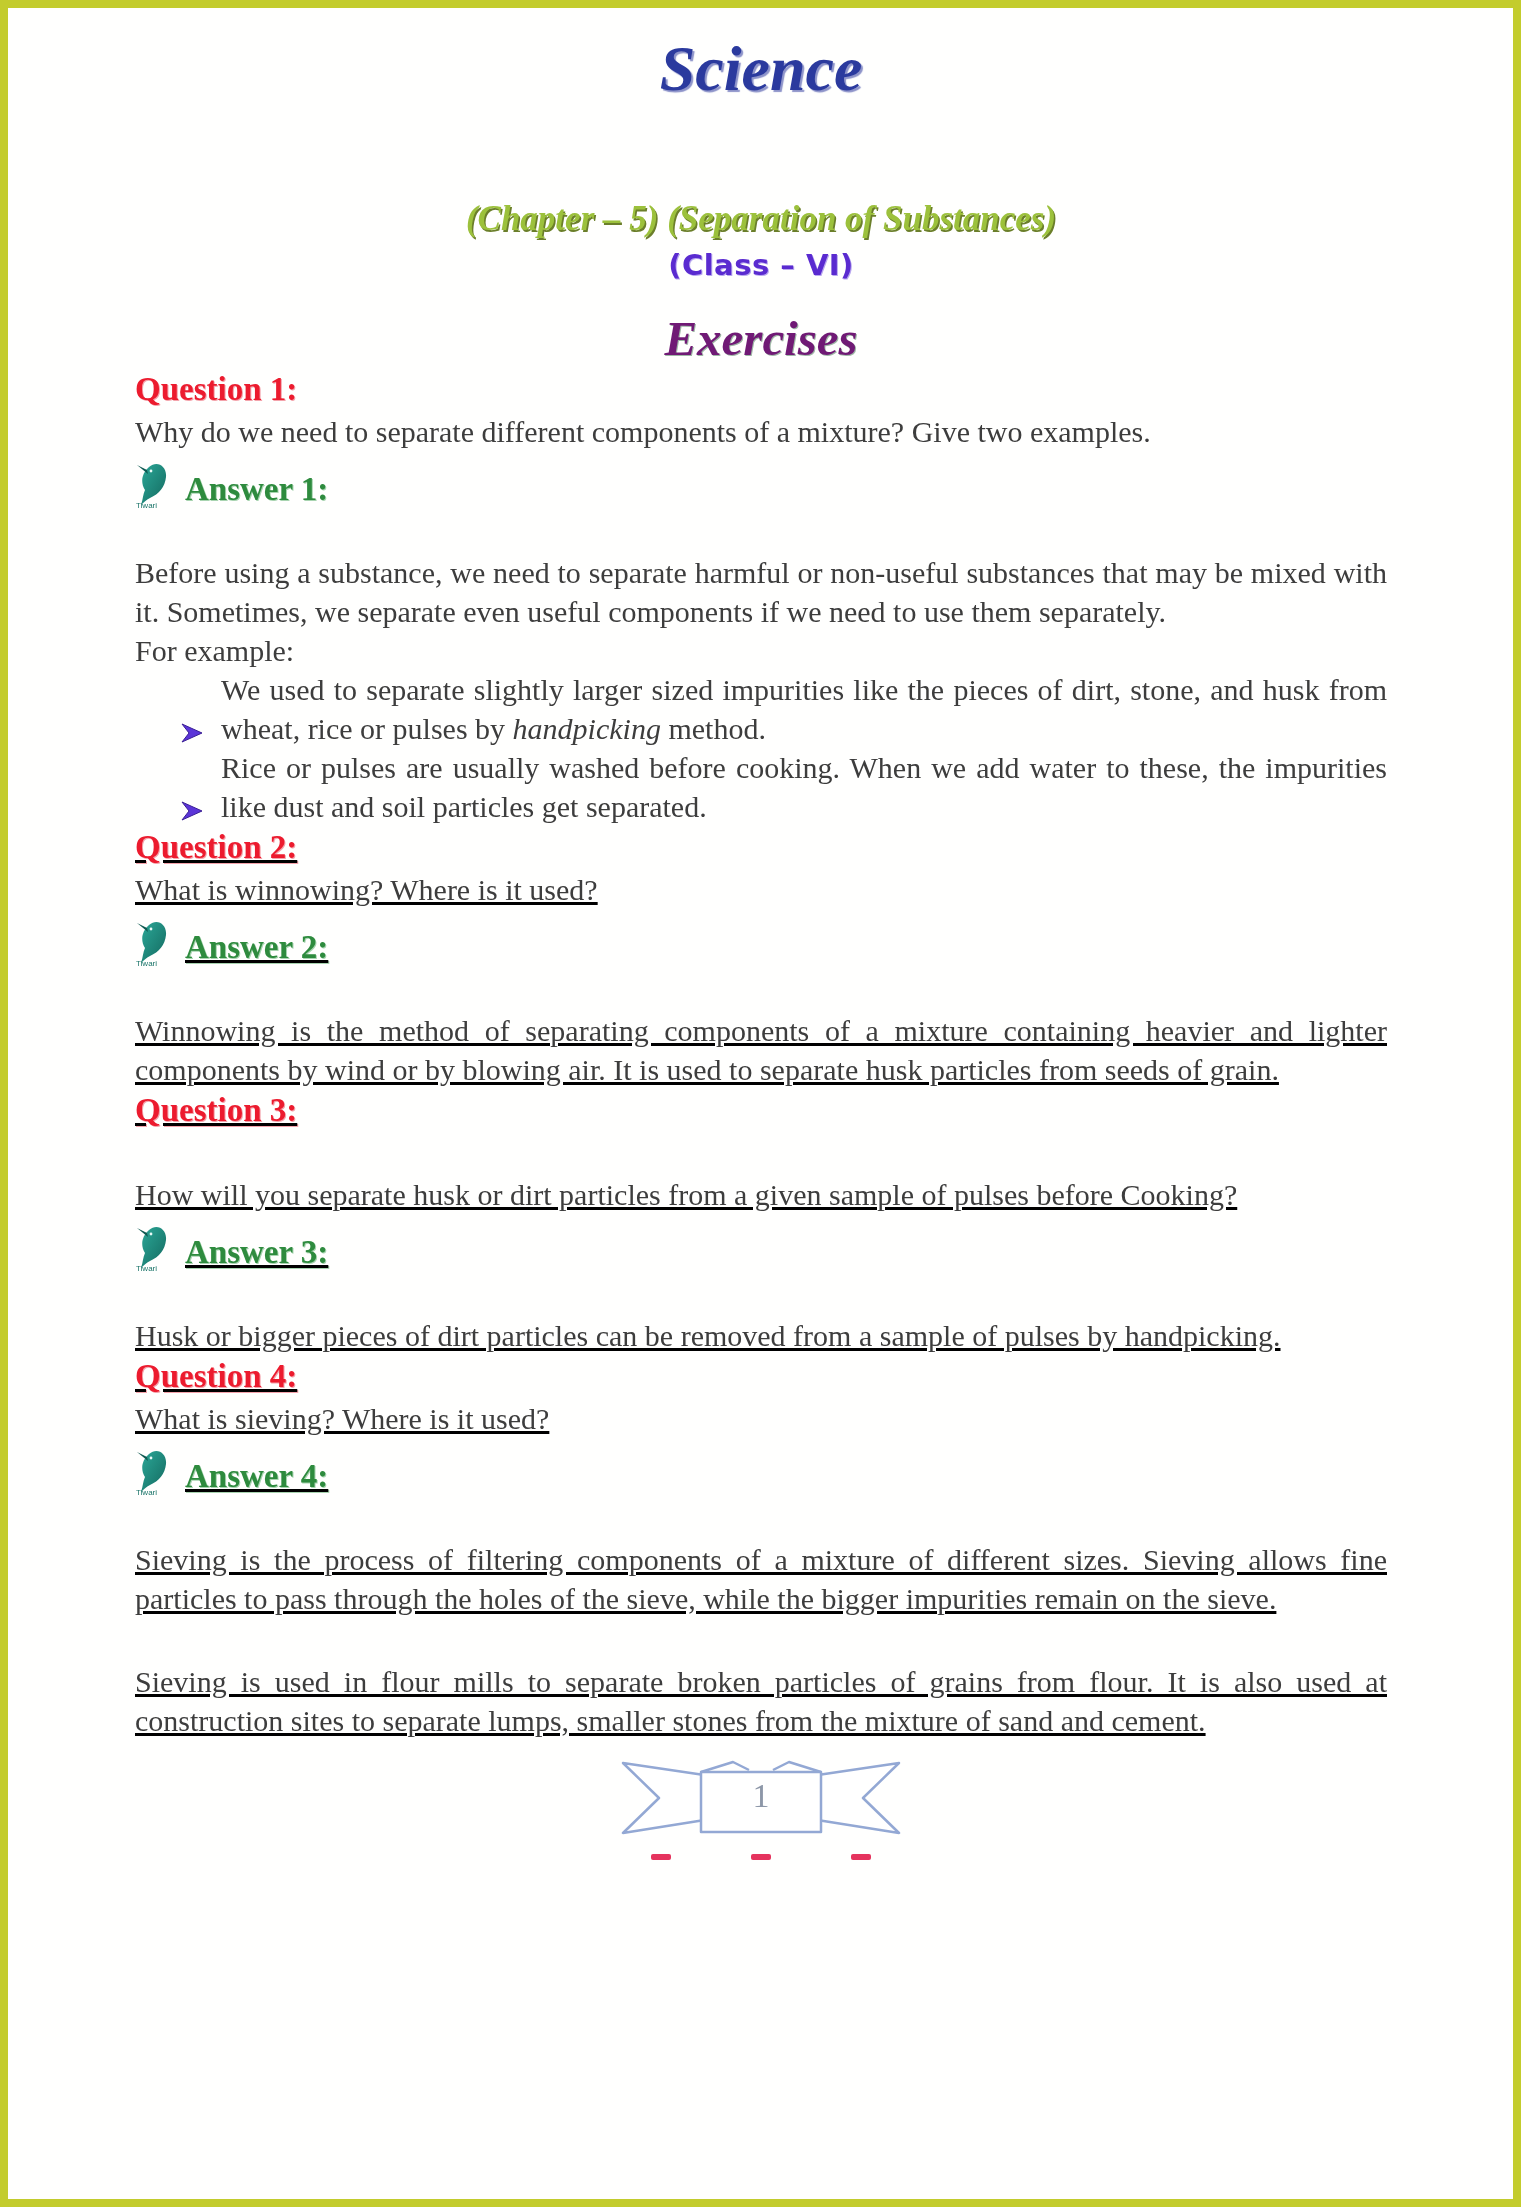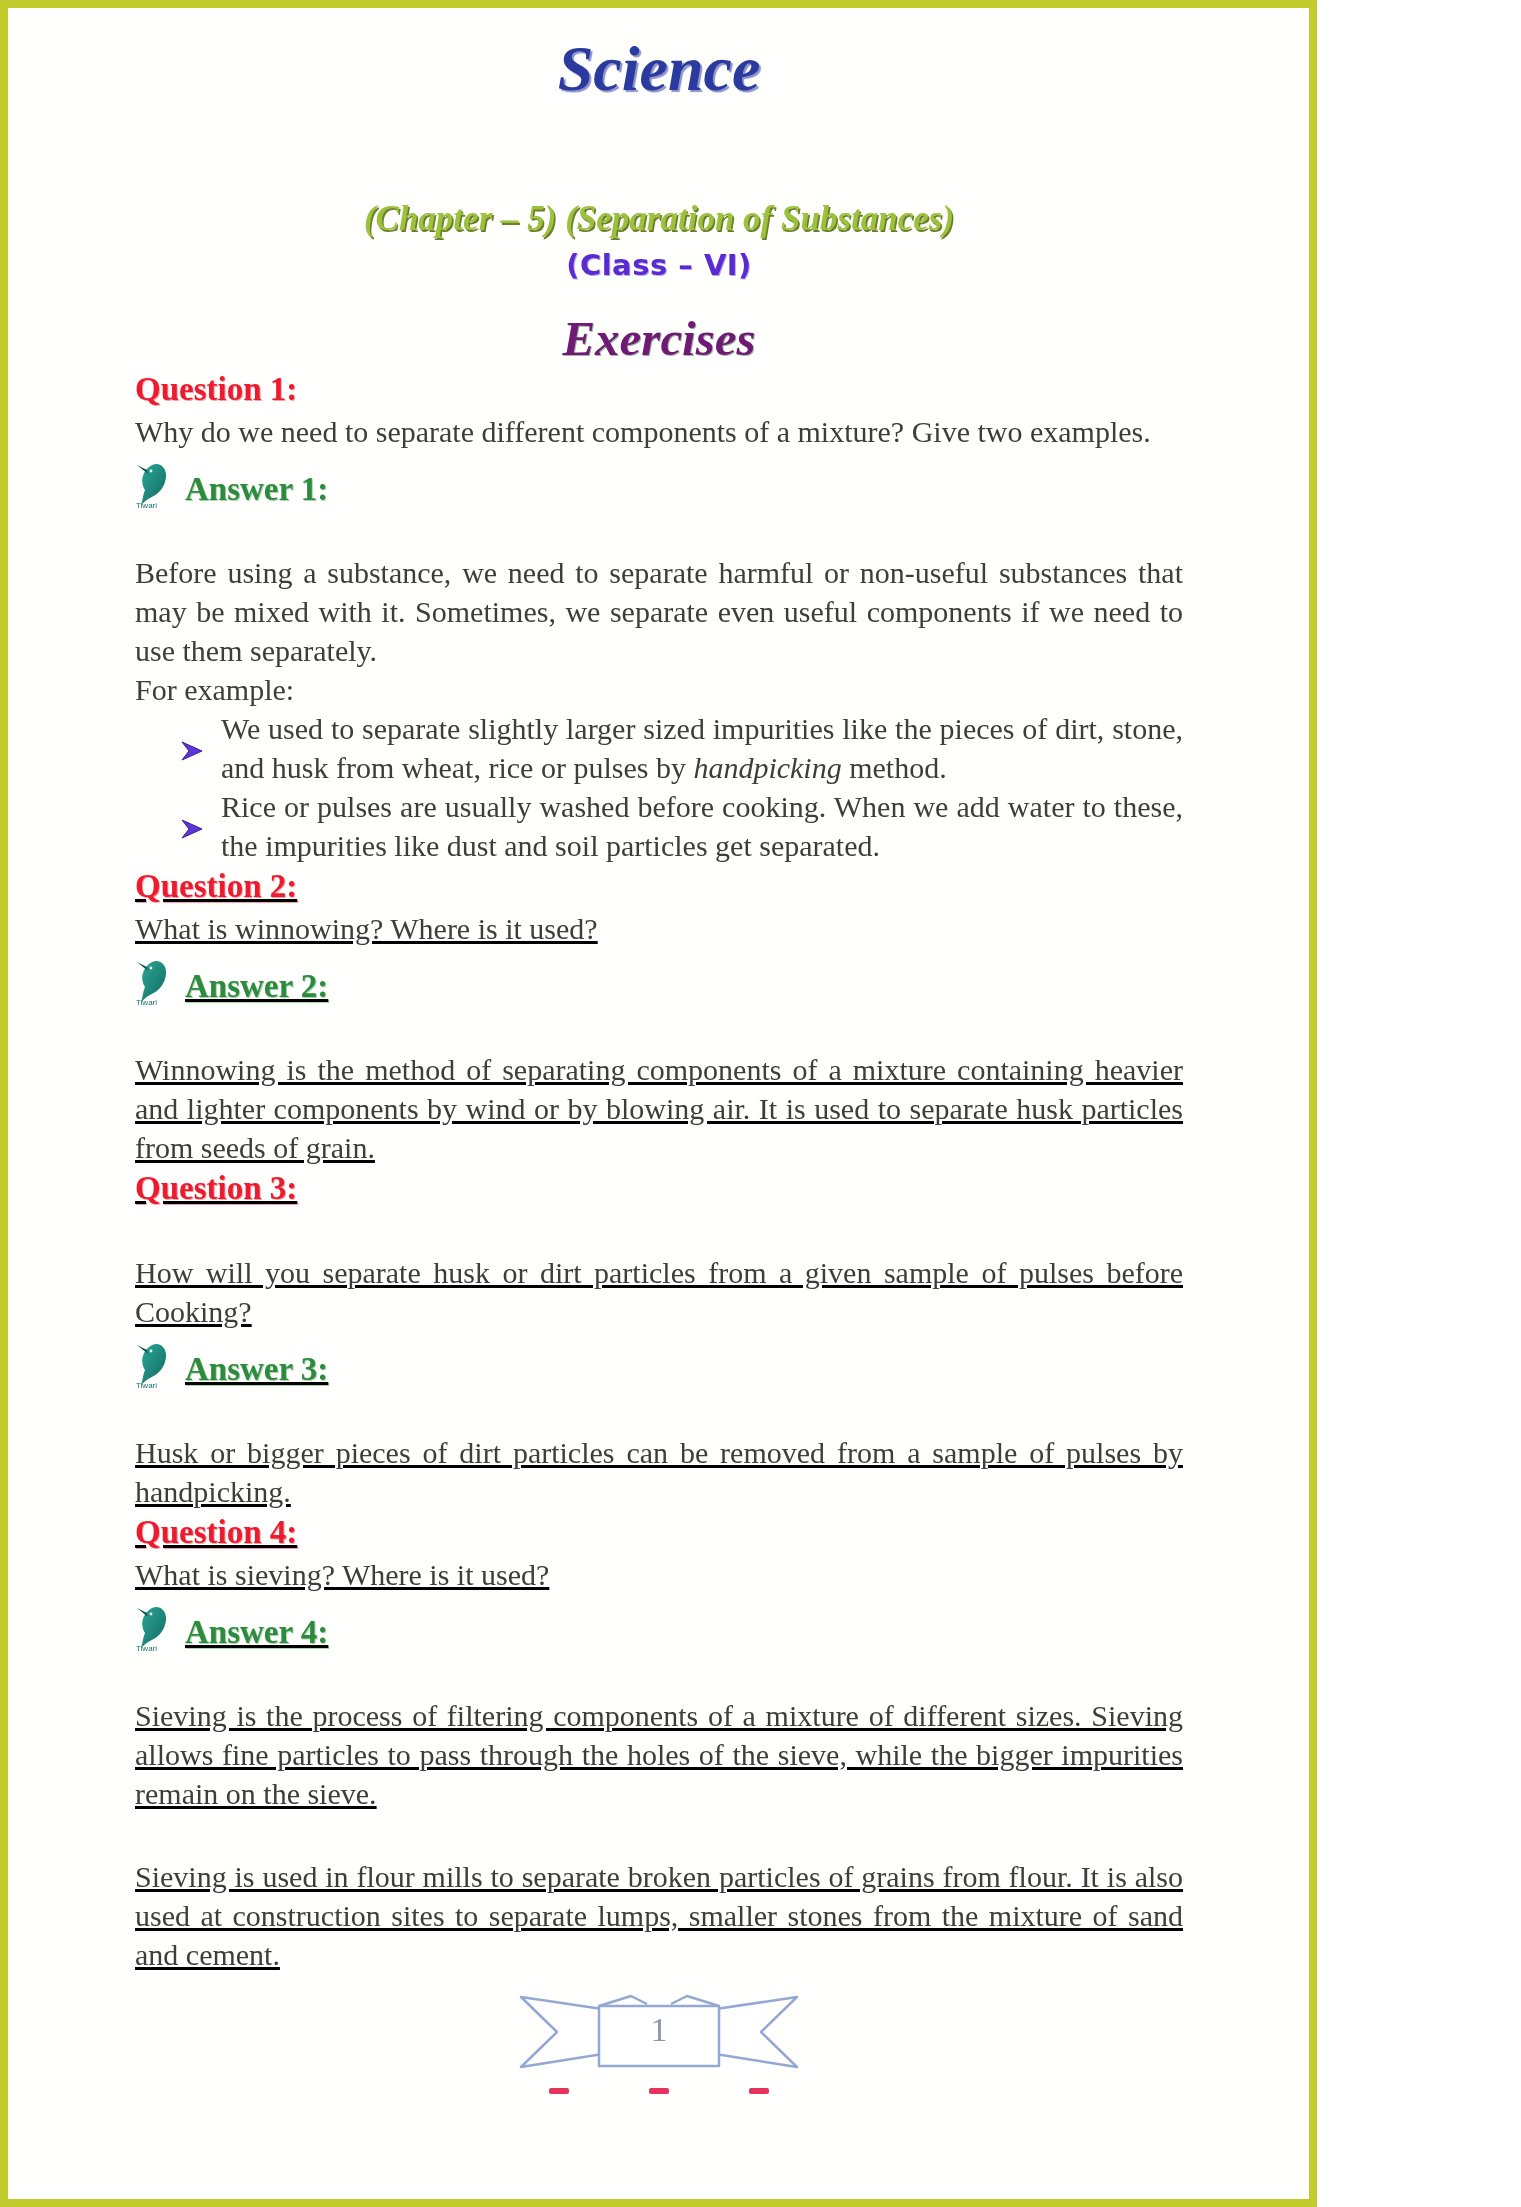--- a/index.html
+++ b/index.html
@@ -1,18 +1,18 @@
 <!DOCTYPE html>
 <html><head>
 <meta charset="utf-8">
 <style>
   html,body{margin:0;padding:0;background:#ffffff;}
   .page{
     position:relative;
-    width:1317px;height:2207px;
+    width:1521px;height:2207px;
     box-sizing:border-box;
     border:8px solid #c3cc2d;
     background:#fffffe;
     padding:24px 126px 0 127px;
     font-family:"Liberation Serif", serif;
     overflow:hidden;
   }
   .title{
     margin:0;text-align:center;
     font:700 italic 64px/74px "Liberation Serif", serif;
@@ -57,21 +57,21 @@
     display:flex;align-items:flex-end;gap:10px;
     margin:10px 0 6px 0;height:48px;
   }
   .logo{width:40px;height:48px;flex:0 0 auto;display:block;}
   .a-label{
     font:700 33px/40px "Liberation Serif", serif;
     color:#2e8b3e;
     text-shadow:1px 1px 0 #a8d4b0;
   }
   ul.bullets{list-style:none;margin:0;padding:0 0 0 46px;}
-  ul.bullets li{display:flex;align-items:center;}
+  ul.bullets li{display:flex;align-items:flex-end;}
   .arrow{flex:0 0 40px;padding-top:9px;}
   .b-text{flex:1;text-align:justify;font:30px/39px "Liberation Serif", serif;color:#3d3d3d;}
   .b-text i{font-style:italic;}
   .ribbon-wrap{
     margin:14px auto 0 auto;width:300px;position:relative;
   }
   .pageno{
     position:absolute;left:0;top:12px;width:100%;
     text-align:center;
     font:34px/60px "Liberation Serif", serif;

